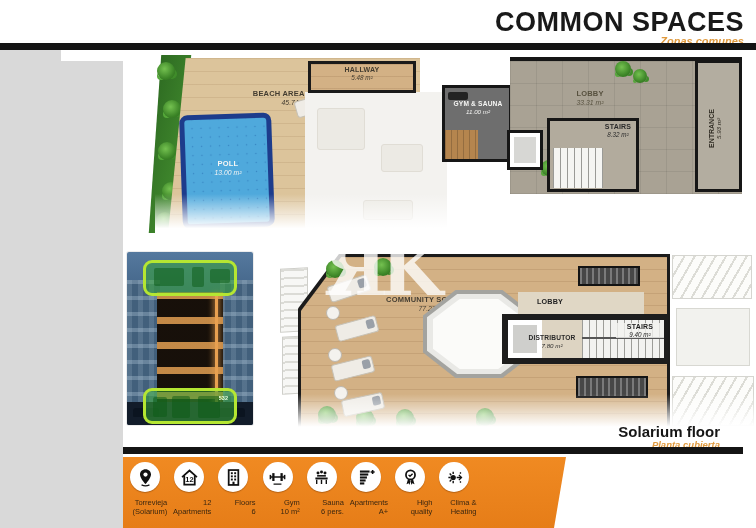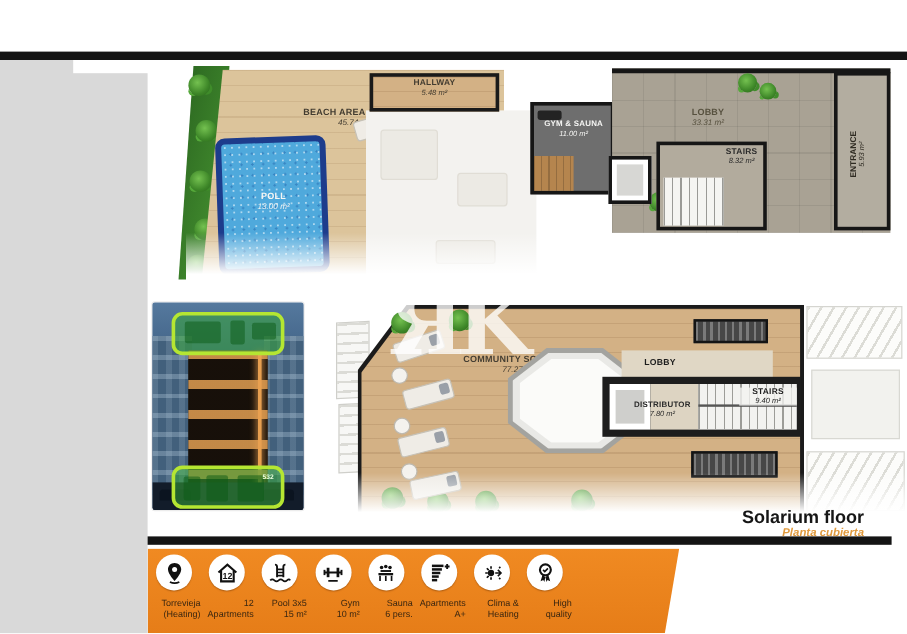--- a/index.html
+++ b/index.html
@@ -114,20 +114,22 @@
               display:flex;align-items:center;justify-content:center;box-shadow:0 1px 1px rgba(90,40,0,.35);}
   .feat svg{width:21px;height:21px;display:block;}
   .feat .t{margin-top:6px;font-size:7.5px;font-weight:normal;color:#3a2610;line-height:1.2;text-align:right;}
 </style>
 </head>
 <body>
 
 <div class="page">
 
   <div class="title-block">
+    <div class="main-title">COMMON SPACES</div>
+    <div class="sub-title">Zonas comunes</div>
   </div>
   <div class="abs rule-top"></div>
   <div class="abs gray-main"></div>
   <div class="abs gray-notch"></div>
 
   <div class="abs gf-plan">
     <div class="abs gf-veg"></div>
     <div class="plant" style="left:2px;top:10px;"></div>
     <div class="plant" style="left:8px;top:48px;"></div>
     <div class="plant" style="left:3px;top:90px;"></div>
@@ -317,49 +319,51 @@
   <div class="abs features">
 
     <div class="feat">
       <div class="circ">
         <svg viewBox="0 0 24 24">
             <path d="M12 2.5C8.4 2.5 5.7 5.2 5.7 8.6c0 4.2 6.3 11 6.3 11s6.3-6.8 6.3-11c0-3.4-2.7-6.1-6.3-6.1z" fill="#111"></path>
             <circle cx="12" cy="8.6" r="2.4" fill="#fff"></circle>
             <path d="M7.5 20.5q4.5 2.3 9 0" fill="none" stroke="#111" stroke-width="1.5"></path>
           </svg>
       </div>
-      <div class="t"><span>Torrevieja</span><br><span>(Heating)</span></div>
+      <div class="t"><span>Torrevieja</span><br><span>(Solarium)</span></div>
     </div>
 
     <div class="feat">
       <div class="circ">
         <svg viewBox="0 0 24 24">
             <path d="M3.5 11.5 12 4l8.5 7.5" fill="none" stroke="#111" stroke-width="2"></path>
             <path d="M6 10v10h12V10" fill="none" stroke="#111" stroke-width="2"></path>
             <text x="12" y="17.5" font-size="8.5" font-weight="bold" text-anchor="middle" fill="#111" font-family="Liberation Sans,sans-serif">12</text>
           </svg>
       </div>
       <div class="t"><span>12</span><br><span>Apartments</span></div>
     </div>
 
-
-
-    <div class="feat">
-      <div class="circ">
-        <svg viewBox="0 0 24 24">
-            <path d="M9 16V6c0-1.2-.8-2-2-2" fill="none" stroke="#111" stroke-width="1.8"></path>
-            <path d="M15 16V6c0-1.2.8-2 2-2" fill="none" stroke="#111" stroke-width="1.8"></path>
-            <line x1="9" y1="8.5" x2="15" y2="8.5" stroke="#111" stroke-width="1.6"></line>
-            <line x1="9" y1="11.5" x2="15" y2="11.5" stroke="#111" stroke-width="1.6"></line>
-            <line x1="9" y1="14.5" x2="15" y2="14.5" stroke="#111" stroke-width="1.6"></line>
-            <path d="M2.5 19q2-1.8 4 0t4 0t4 0t4 0t3 0" fill="none" stroke="#111" stroke-width="1.6"></path>
-          </svg>
-      </div>
-      <div class="t"><span>Pool 3x5</span><br><span>15 m²</span></div>
-    </div>
+    <div class="feat">
+      <div class="circ">
+        <svg viewBox="0 0 24 24">
+            <rect x="6.5" y="3.5" width="11" height="17" fill="none" stroke="#111" stroke-width="2"></rect>
+            <rect x="9" y="6" width="2.2" height="2.2" fill="#111"></rect>
+            <rect x="12.8" y="6" width="2.2" height="2.2" fill="#111"></rect>
+            <rect x="9" y="9.6" width="2.2" height="2.2" fill="#111"></rect>
+            <rect x="12.8" y="9.6" width="2.2" height="2.2" fill="#111"></rect>
+            <rect x="9" y="13.2" width="2.2" height="2.2" fill="#111"></rect>
+            <rect x="12.8" y="13.2" width="2.2" height="2.2" fill="#111"></rect>
+            <rect x="10.8" y="16.8" width="2.4" height="3.7" fill="#111"></rect>
+          </svg>
+      </div>
+      <div class="t"><span>Floors</span><br><span>6</span></div>
+    </div>
+
+
 
     <div class="feat">
       <div class="circ">
         <svg viewBox="0 0 24 24">
             <line x1="4" y1="11.5" x2="20" y2="11.5" stroke="#111" stroke-width="1.8"></line>
             <rect x="6" y="7" width="2.6" height="9" fill="#111"></rect>
             <rect x="15.4" y="7" width="2.6" height="9" fill="#111"></rect>
             <rect x="3" y="9" width="1.8" height="5" fill="#111"></rect>
             <rect x="19.2" y="9" width="1.8" height="5" fill="#111"></rect>
             <path d="M7.5 19.5h9" stroke="#111" stroke-width="1.5"></path>
@@ -392,34 +396,34 @@
             <rect x="4.5" y="17.6" width="5" height="2.4" fill="#111"></rect>
             <path d="M19 3.5v4.6M16.7 5.8h4.6" stroke="#111" stroke-width="1.8"></path>
           </svg>
       </div>
       <div class="t"><span>Apartments</span><br><span>A+</span></div>
     </div>
 
     <div class="feat">
       <div class="circ">
         <svg viewBox="0 0 24 24">
-            <circle cx="10.5" cy="12" r="3" fill="#111"></circle>
-            <path d="M10.5 5.5V8M5 12h2.5M6.5 7.5l1.8 1.8M6.5 16.5l1.8-1.8M10.5 16v2.5" stroke="#111" stroke-width="1.6"></path>
-            <path d="M14.5 12h6M17 9l3 3-3 3M18.2 7.4l1.2-1.2M18.2 16.6l1.2 1.2" fill="none" stroke="#111" stroke-width="1.5"></path>
-          </svg>
-      </div>
-      <div class="t"><span>Clima &amp;</span><br><span>Heating</span></div>
-    </div>
-
-    <div class="feat">
-      <div class="circ">
-        <svg viewBox="0 0 24 24">
             <circle cx="12" cy="9" r="5.2" fill="none" stroke="#111" stroke-width="2"></circle>
             <path d="M9.8 9l1.6 1.6 3-3" fill="none" stroke="#111" stroke-width="1.6"></path>
             <path d="M9.2 13.8 7.4 19.8l2.6-1.2 1 2 1-4.8z" fill="#111"></path>
             <path d="M14.8 13.8l1.8 6-2.6-1.2-1 2-1-4.8z" fill="#111"></path>
           </svg>
       </div>
       <div class="t"><span>High</span><br><span>quality</span></div>
     </div>
 
+    <div class="feat">
+      <div class="circ">
+        <svg viewBox="0 0 24 24">
+            <circle cx="10.5" cy="12" r="3" fill="#111"></circle>
+            <path d="M10.5 5.5V8M5 12h2.5M6.5 7.5l1.8 1.8M6.5 16.5l1.8-1.8M10.5 16v2.5" stroke="#111" stroke-width="1.6"></path>
+            <path d="M14.5 12h6M17 9l3 3-3 3M18.2 7.4l1.2-1.2M18.2 16.6l1.2 1.2" fill="none" stroke="#111" stroke-width="1.5"></path>
+          </svg>
+      </div>
+      <div class="t"><span>Clima &amp;</span><br><span>Heating</span></div>
+    </div>
+
   </div>
 </div>
 
 </body></html>

